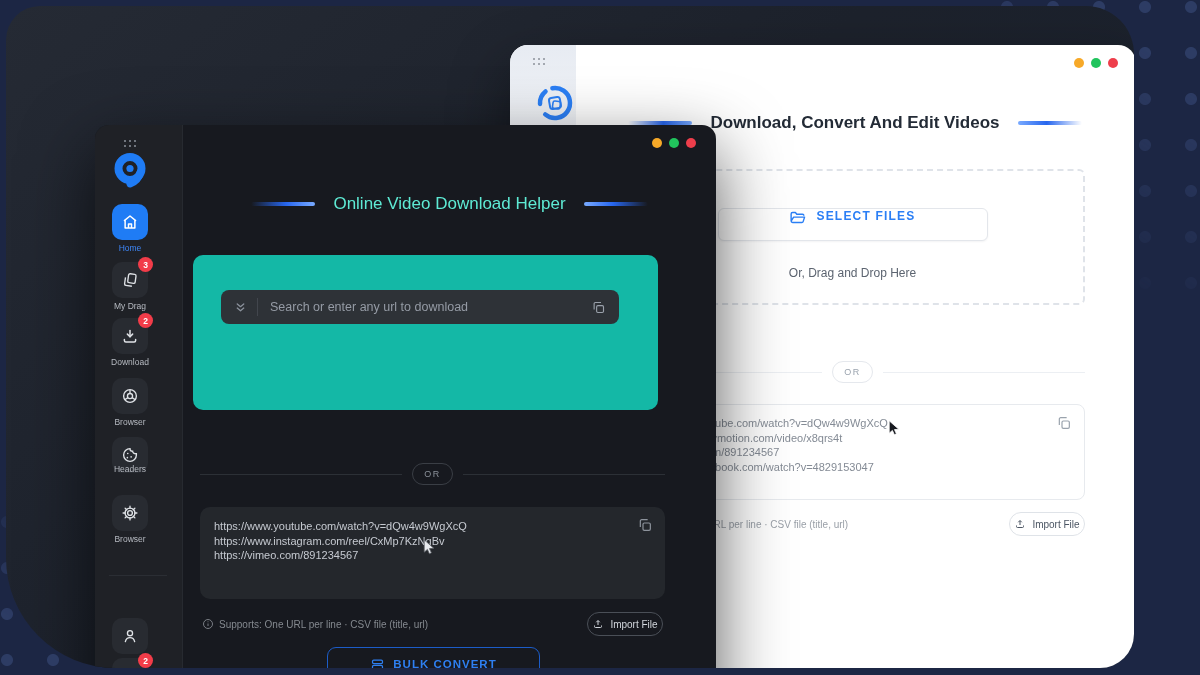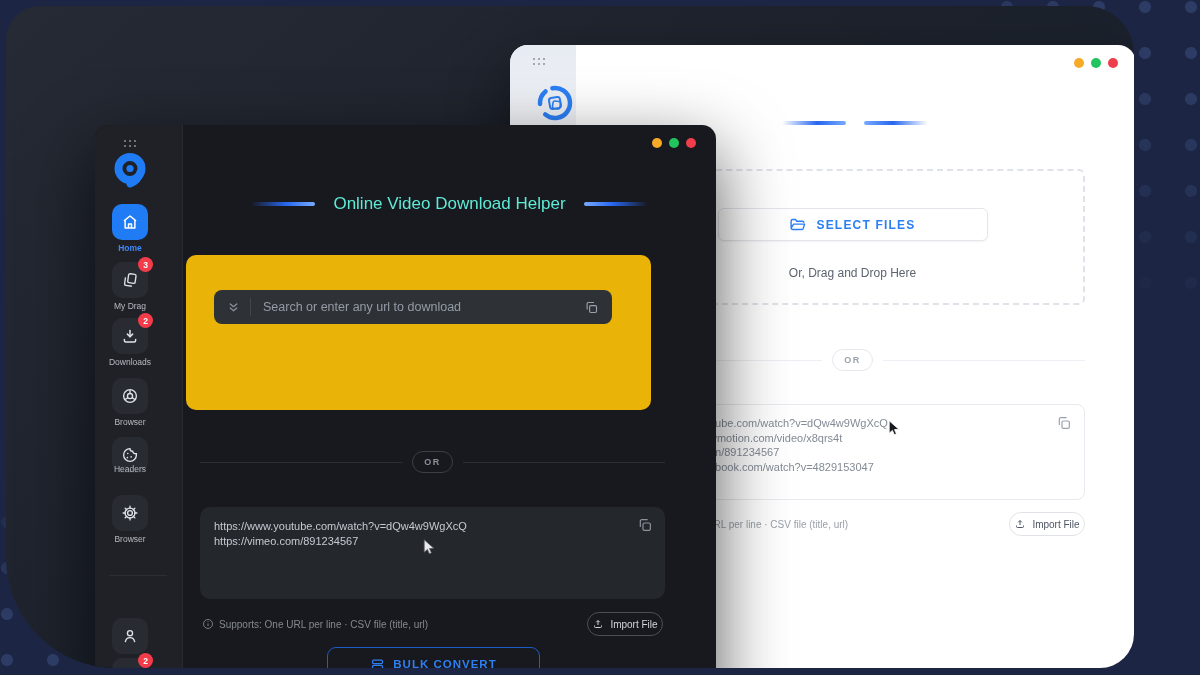--- a/index.html
+++ b/index.html
@@ -35,39 +35,39 @@
   .traffic { position:absolute; display:flex; gap:7px; }
   .traffic i { width:10px; height:10px; border-radius:50%; display:block; }
   .dragdots { display:grid; grid-template-columns:repeat(3,4px); grid-auto-rows:4px; gap:1px; }
   .dragdots i { width:2.5px; height:2.5px; border-radius:50%; background:#8b909a; margin:auto; }
   .titlerow { position:absolute; display:flex; align-items:center; justify-content:center; gap:18px; }
   .dash { width:64px; height:3.5px; border-radius:3px; }
   .dash-l { background:linear-gradient(90deg, rgba(41,109,240,0), #2766ee 55%, #79aaff); }
   .dash-r { background:linear-gradient(270deg, rgba(41,109,240,0), #2766ee 55%, #79aaff); }
   .orrow { position:absolute; display:flex; align-items:center; }
   .orline { flex:1; height:1px; }
-  .orpill { font-size:9px; font-weight:bold; letter-spacing:1.5px; padding:5px 11px; border-radius:999px; margin:0 10px; }
+  .orpill { font-size:9px; font-weight:normal; letter-spacing:1.5px; padding:5px 11px; border-radius:999px; margin:12px 10px; }
   .copybtn { position:absolute; top:10px; right:12px; cursor:pointer; }
   .pillbtn { position:absolute; display:flex; align-items:center; justify-content:center; gap:6px; border-radius:999px; font-size:10px; }
   .cursor { position:absolute; z-index:50; pointer-events:none; }
 
   
   .lw { left:504px; top:39px; width:626px; height:700px; background:#ffffff; border-radius:18px;
         box-shadow:0 25px 60px rgba(0,0,0,.45); }
   .lw-sidecol { position:absolute; left:0; top:0; width:66px; height:215px; border-radius:18px 0 0 0;
         background:linear-gradient(180deg,#e7ebf2 0%, rgba(255,255,255,0) 88%); }
   .lw .dragdots { position:absolute; left:22px; top:12px; }
   .lw-logo { position:absolute; left:25px; top:38px; width:40px; height:40px; }
   .lw .traffic { top:13px; right:18px; }
   .lw .titlerow { left:64px; right:0; top:66px; height:24px; }
   .lw-title { font-size:17px; font-weight:bold; color:#232b36; }
   .lw-drop { position:absolute; left:110px; top:124px; width:465px; height:136px;
       border:2px dashed #dfe3e9; border-radius:6px; display:flex; flex-direction:column; align-items:center; padding-top:37px; }
   .lw-selectbtn { width:270px; height:33px; background:#fff; border:1px solid #e3e6eb; border-radius:6px;
-      display:flex; align-items:center; justify-content:center; gap:10px; box-shadow:0 1px 2px rgba(16,24,40,.05); cursor:pointer; }
+      display:flex; align-items:flex-start; justify-content:center; gap:10px; box-shadow:0 1px 2px rgba(16,24,40,.05); cursor:pointer; }
   .lw-selectbtn span { color:#2b7ff5; font-size:12px; font-weight:bold; letter-spacing:1.2px; }
   .lw-dragtext { margin-top:25px; font-size:12px; color:#5c6470; }
   .lw .orrow { left:110px; top:304px; width:465px; }
   .lw .orline { background:#eceff3; }
   .lw .orpill { color:#9aa3ae; border:1px solid #e5e8ed; background:#fff; }
   .lw-ta { position:absolute; left:110px; top:359px; width:465px; height:96px; background:#fff;
       border:1px solid #e7eaee; border-radius:8px; padding:11px 14px; }
   .lw-ta .line { font-size:11px; color:#848b95; line-height:14.5px; white-space:nowrap; overflow:hidden; }
   .lw-ta .copybtn { color:#9aa3ad; }
   .lw-supp { position:absolute; left:110px; top:466px; width:465px; height:26px; }
@@ -81,28 +81,28 @@
   .dw { left:89px; top:119px; width:621px; height:700px; background:#17191f; border-radius:14px;
         box-shadow:0 25px 70px rgba(0,0,0,.65); }
   .dw-side { position:absolute; left:0; top:0; width:88px; height:100%; background:#1f2126;
         border-right:1px solid #272a30; border-radius:14px 0 0 14px; }
   .dw-side .dragdots { position:absolute; left:28px; top:14px; }
   .dw-logo { position:absolute; left:15px; top:25px; width:40px; height:40px; }
   .navbtn { position:absolute; left:17px; width:36px; height:36px; border-radius:10px; background:#282b31;
         display:flex; align-items:center; justify-content:center; color:#dfe2e6; cursor:pointer; }
   .navbtn.active { background:#1f7cf5; color:#fff; }
   .navlabel { position:absolute; left:0; width:70px; text-align:center; font-size:8.5px; color:#b6bac1; }
-  .navlabel.active { color:#3e86f6; font-weight:bold; }
+  .navlabel.active { color:#3e86f6; font-weight:normal; }
   .badge { position:absolute; right:-5px; top:-5px; min-width:15px; height:15px; border-radius:999px;
         background:#f23c49; color:#fff; font-size:8.5px; font-weight:bold; display:flex; align-items:center; justify-content:center; padding:0 3px; }
   .dw-sidediv { position:absolute; left:14px; right:15px; top:450px; height:1px; background:#2b2e34; }
   .dw .traffic { top:13px; right:20px; }
   .dw .titlerow { left:88px; right:0; top:66px; height:26px; }
   .dw-title { font-size:17px; font-weight:500; color:#5eead4; }
-  .dw-panel { position:absolute; left:91px; top:130px; width:465px; height:155px; background:#eab308; border-radius:10px; }
+  .dw-panel { position:absolute; left:98px; top:130px; width:465px; height:155px; background:#14b8a6; border-radius:10px; }
   .dw-search { position:absolute; left:28px; top:35px; width:398px; height:34px; background:#2e3237; border-radius:8px;
         display:flex; align-items:center; }
   .dw-search .chev { color:#8b929c; margin-left:13px; }
   .dw-search .vdiv { width:1px; height:18px; background:#42464d; margin-left:10px; }
   .dw-search input { flex:1; background:transparent; border:none; outline:none; color:#c9cdd4; font-size:12.5px; padding:0 12px;
         font-family:"Liberation Sans", sans-serif; }
   .dw-search input::placeholder { color:#959ba5; }
   .dw-search .copybtn { position:static; margin-right:13px; color:#9aa1ab; }
   .dw-download { position:absolute; left:118px; top:92px; width:230px; height:28px; background:#1f7cf5; border:none;
         border-radius:6px; color:#fff; font-size:12px; font-weight:bold; letter-spacing:1.2px; cursor:pointer;
@@ -147,20 +147,21 @@
       </svg>
     </div>
     <div class="traffic">
       <i style="background:#f7a928"></i>
       <i style="background:#21c45d"></i>
       <i style="background:#ee3e4b"></i>
     </div>
 
     <div class="titlerow">
       <span class="dash dash-l"></span>
+      <span class="lw-title">Download, Convert And Edit Videos</span>
       <span class="dash dash-r"></span>
     </div>
 
     <div class="lw-drop">
       <div class="lw-selectbtn">
         <span>
           <svg viewBox="0 0 24 24" width="17" height="17" fill="none" stroke="#2b7ff5" stroke-width="2" stroke-linejoin="round">
             <path d="M3 7a2 2 0 0 1 2-2h4l2 2.5h8a2 2 0 0 1 2 2"></path>
               <path d="M3 7v10a2 2 0 0 0 2 2h13.2a2 2 0 0 0 1.9-1.5L22 11.5H6.5L3 17"></path>
           </svg>
@@ -263,21 +264,21 @@
       <div class="navbtn" style="top:193px">
         <span>
           <svg viewBox="0 0 24 24" width="18" height="18" fill="none" stroke="currentColor" stroke-width="2" stroke-linecap="round" stroke-linejoin="round">
               <path d="M12 4.5v8.5"></path>
               <path d="M8.5 9.5 12 13l3.5-3.5"></path>
               <path d="M4.5 16.5V18a2 2 0 0 0 2 2h11a2 2 0 0 0 2-2v-1.5"></path>
             </svg>
         </span>
         <span class="badge">2</span>
       </div>
-      <div class="navlabel" style="top:232px">Downloads</div>
+      <div class="navlabel" style="top:232px">Download</div>
 
       <div class="navbtn" style="top:253px">
         <span>
           <svg viewBox="0 0 24 24" width="18" height="18" fill="none" stroke="currentColor" stroke-width="1.8">
               <circle cx="12" cy="12" r="8.5"></circle>
               <circle cx="12" cy="12" r="3.4"></circle>
               <path d="M12 3.5v5.1M5 17l4.2-2.9M19 17l-4.2-2.9"></path>
             </svg>
         </span>
       </div>
@@ -362,20 +363,21 @@
     </div>
 
     <div class="orrow">
       <span class="orline"></span>
       <span class="orpill">OR</span>
       <span class="orline"></span>
     </div>
 
     <div class="dw-ta">
       <div class="line">https://www.youtube.com/watch?v=dQw4w9WgXcQ</div>
+      <div class="line">https://www.instagram.com/reel/CxMp7KzNqBv</div>
       <div class="line">https://vimeo.com/891234567</div>
       <span class="copybtn">
         <svg viewBox="0 0 24 24" width="16" height="16" fill="none" stroke="currentColor" stroke-width="1.8">
             <rect x="9" y="9" width="11" height="11" rx="2"></rect>
             <path d="M5 15V6a2 2 0 0 1 2-2h9"></path>
           </svg>
       </span>
     </div>
 
     <div class="dw-supp">

